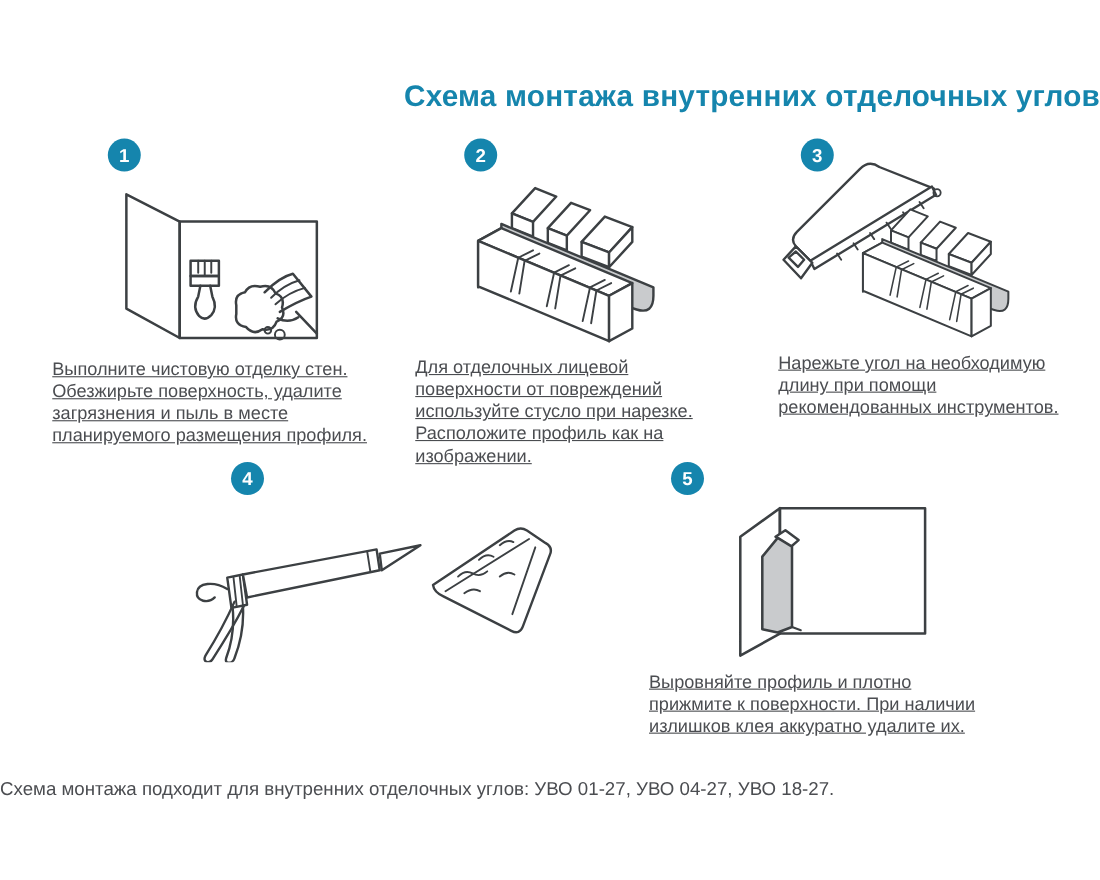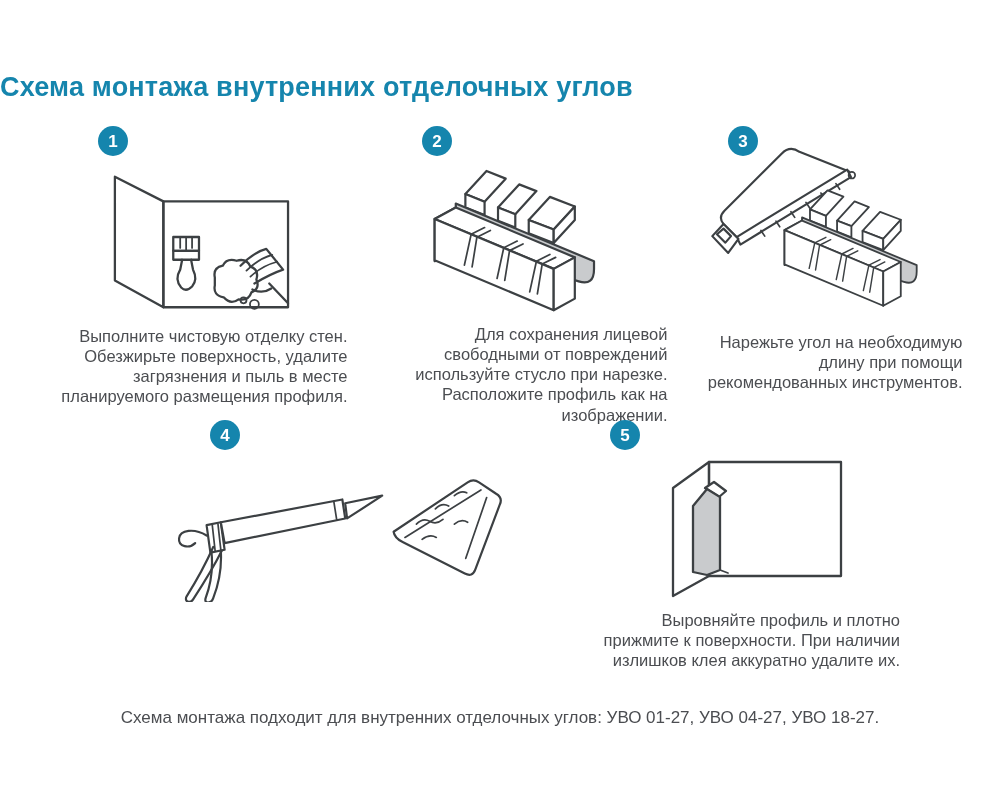--- a/index.html
+++ b/index.html
@@ -13,21 +13,21 @@
   body{
     background:#ffffff;
     font-family:"Liberation Sans", sans-serif;
     color:var(--ink);
     position:relative;
     overflow:hidden;
   }
   .page-title{
     position:absolute;
     top:72px; left:0; width:1000px;
-    text-align:left;
+    text-align:right;
     font-size:27px;
     font-weight:700;
     color:var(--accent);
     letter-spacing:0.2px;
   }
   .step{
     position:absolute;
     display:flex;
     flex-direction:column;
     align-items:center;
@@ -38,24 +38,25 @@
     width:30px;height:30px;
     border-radius:50%;
     background:var(--accent);
     color:#ffffff;
     font-weight:700;
     font-size:17px;
     display:flex;align-items:center;justify-content:center;
     line-height:1;
   }
   .caption{
-    text-align:right;
+    text-align:left;
     font-size:16.5px;
     line-height:1.22;
     color:var(--ink);
+    text-decoration:underline;
   }
   svg{color:var(--line);display:block;}
   .stroke{fill:none;stroke:currentColor;stroke-width:2.3;stroke-linejoin:round;stroke-linecap:round;}
   .thin{fill:none;stroke:currentColor;stroke-width:1.8;stroke-linejoin:round;stroke-linecap:round;}
   .white{fill:#ffffff;stroke:currentColor;stroke-width:2.3;stroke-linejoin:round;}
   .gray{fill:var(--fill);stroke:currentColor;stroke-width:2.3;stroke-linejoin:round;}
 
   
   #step1{left:40px;  top:126px; width:315px;}
   #step1 .badge{left:58px;}
@@ -63,36 +64,36 @@
   #step1 .caption{margin-top:14px;width:300px;}
 
   #step2{left:375px; top:126px; width:295px;}
   #step2 .badge{left:47px;}
   #step2 svg{margin-top:20px;}
   #step2 .caption{margin-top:10px;width:290px;}
 
   #step3{left:685px; top:126px; width:300px;}
   #step3 .badge{left:43px;}
   #step3 svg{margin-top:8px;}
-  #step3 .caption{margin-top:20px;width:255px;}
+  #step3 .caption{margin-top:8px;width:255px;}
 
   #step4{left:105px; top:420px; width:450px;}
   #step4 .badge{left:105px;}
   #step4 svg{margin-top:32px;}
   #step4 .caption{margin-top:14px;width:440px;}
 
   #step5{left:575px; top:420px; width:340px;}
   #step5 .badge{left:35px;}
   #step5 svg{margin-top:24px;}
   #step5 .caption{margin-top:10px;width:310px;}
 
   .footer-note{
     position:absolute;
     top:708px;left:0;width:1000px;
-    text-align:center;
+    text-align:left;
     font-size:17px;
     color:var(--ink);
   }
 </style>
 </head>
 <body>
 
 <h1 class="page-title">Схема монтажа внутренних отделочных углов</h1>
 
 <section class="step" id="step1">
@@ -139,21 +140,21 @@
 
     <polygon class="white" points="26,76 48,64 48,108 26,120"></polygon>
     <polygon class="white" points="26,76 48,64 172,116 150,128"></polygon>
     <polygon class="white" points="26,76 150,128 150,171 26,119"></polygon>
     <polygon class="white" points="150,128 172,116 172,159 150,171"></polygon>
 
     <path class="thin" d="M78,85 L64,92 L57,124 M84,88 L70,95 L65,126"></path>
     <path class="thin" d="M112,99 L98,106 L91,138 M118,102 L104,109 L99,140"></path>
     <path class="thin" d="M146,113 L132,120 L125,152 M152,116 L138,123 L133,154"></path>
   </svg>
-  <p class="caption">Для сохранения лицевой свободными от повреждений используйте стусло при нарезке. Расположите профиль как на изображении.</p>
+  <p class="caption">Для отделочных лицевой поверхности от повреждений используйте стусло при нарезке. Расположите профиль как на изображении.</p>
 </section>
 
 <section class="step" id="step3">
   <div class="badge">3</div>
   <svg width="262" height="178" viewBox="0 0 262 190">
 
     <g>
       <path class="stroke" d="M28,112 L12,96 Q6,89 13,82 L74,21 Q83,12 93,19 L146,40"></path>
       <polygon class="white" points="30,118 148,46 144,38 26,110"></polygon>
       <path class="thin" d="M52,103 l4,6 M68,93 l4,6 M84,83 l4,6 M100,73 l4,6 M116,63 l4,6 M132,53 l4,6"></path>

